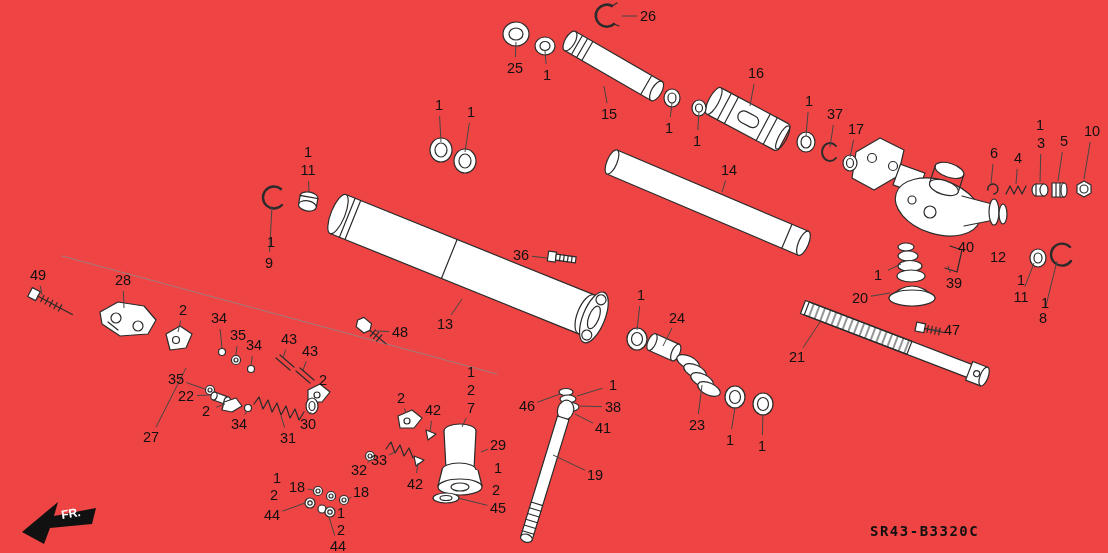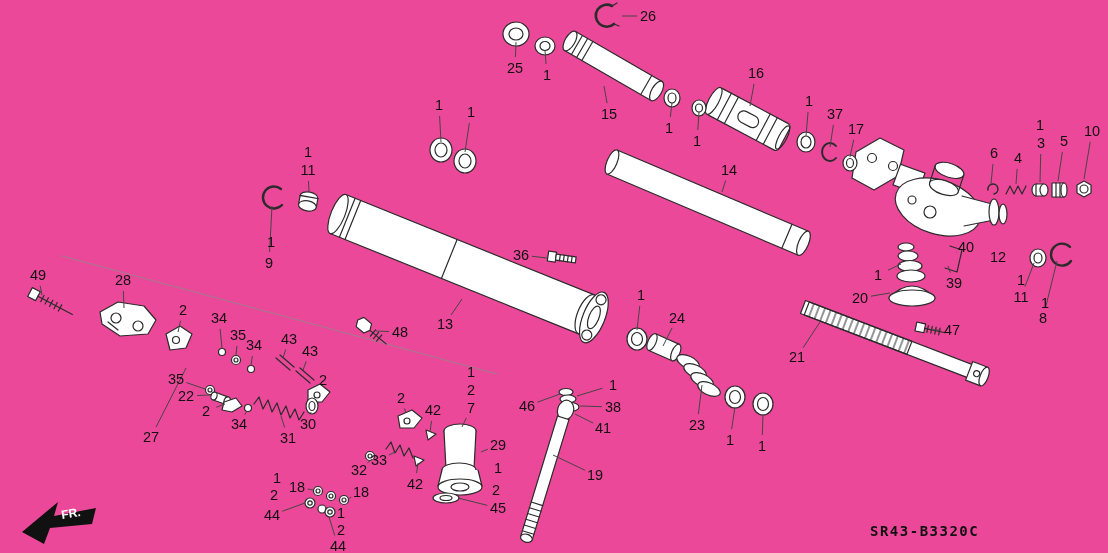--- a/index.html
+++ b/index.html
@@ -1,16 +1,16 @@
 <!DOCTYPE html>
 <html><head>
 <meta charset="utf-8">
 <style>
   html,body{margin:0;padding:0;background:#ffffff;}
-  .page{position:relative;width:1108px;height:553px;background:#ec4899;overflow:hidden;
+  .page{position:relative;width:1108px;height:553px;background:#ef4444;overflow:hidden;
         font-family:"Liberation Sans", sans-serif;}
   svg{display:block;}
   #callout-labels text{
     font-family:"Liberation Sans", sans-serif;
     font-size:14.5px;fill:#111111;text-anchor:middle;
   }
   #leader-lines line{stroke:#454545;stroke-width:1;}
   #part-code{
     font-family:"DejaVu Sans Mono", monospace;
     font-size:14px;font-weight:bold;fill:#111111;letter-spacing:1.5px;

